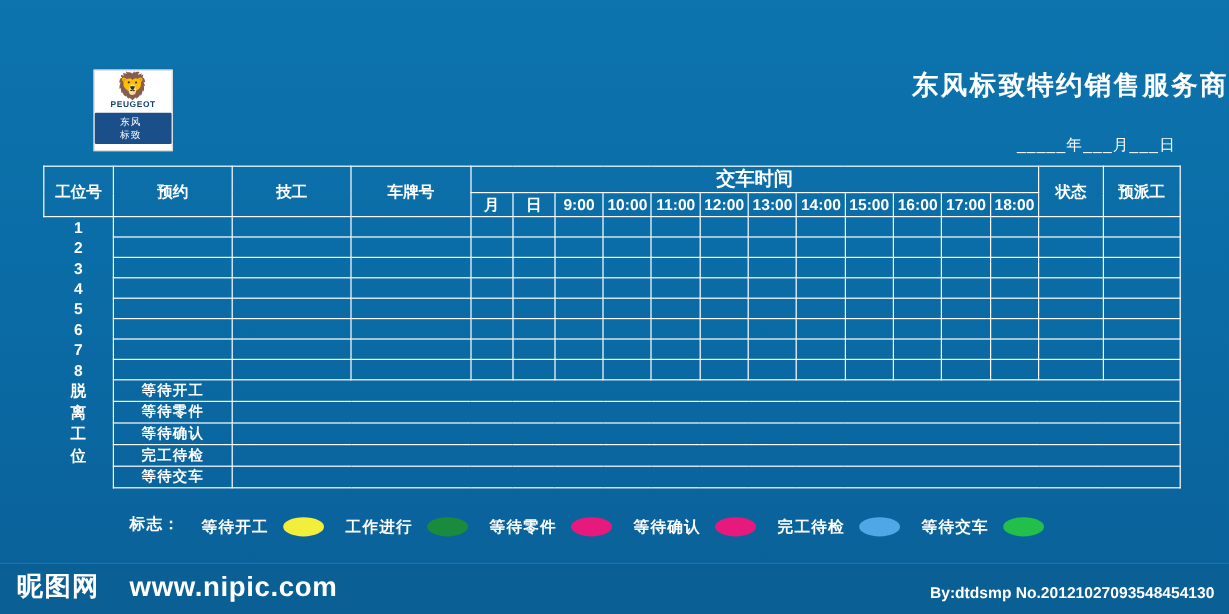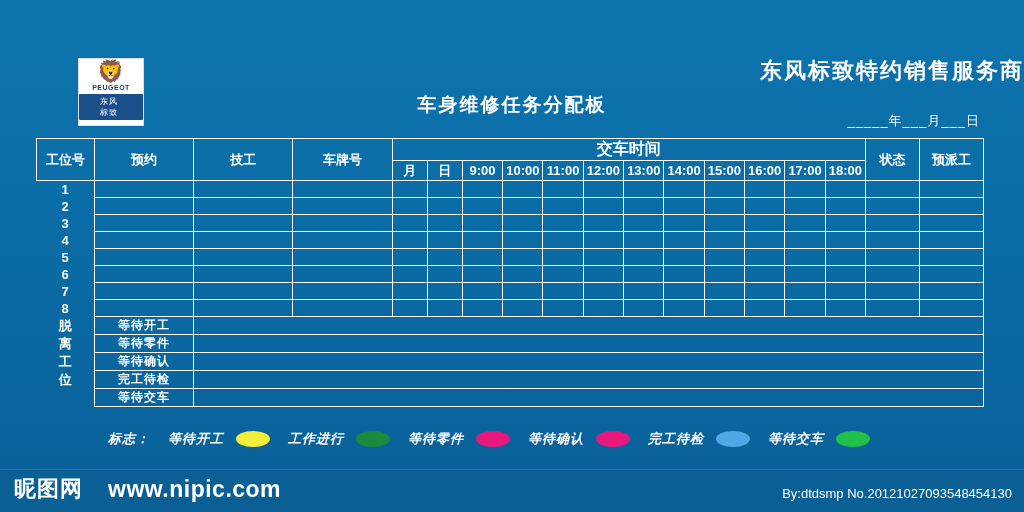--- a/index.html
+++ b/index.html
@@ -56,57 +56,56 @@
   .c-yuyue{width:96px;}
   .c-jigong{width:96px;}
   .c-chepai{width:96px;}
   .c-my{width:34px;}
   .c-hour{width:39px;}
   .c-state{width:52px;}
   .c-assign{width:62px;}
   
   .legend{
     position:absolute;left:36px;right:36px;top:428px;height:22px;
-    display:flex;align-items:center;font-size:13px;font-weight:bold;font-style:italic;
+    display:flex;font-size:13px;font-weight:bold;
   }
   .legend .lbl{margin-left:72px;margin-right:18px;letter-spacing:1px;}
   .legend .item{display:flex;align-items:center;margin-right:6px;white-space:nowrap;}
   .legend .item .txt{letter-spacing:1px;}
   .dot{width:34px;height:16px;border-radius:50%;display:inline-block;margin:0 12px;}
   
   .footbar{
     position:absolute;left:0;right:0;bottom:0;height:42px;
     background:#0a5f95;border-top:1px solid #0e7ab5;
   }
   .brandcn{
     position:absolute;left:14px;bottom:8px;font-size:22px;font-weight:bold;
     letter-spacing:1px;
     text-align:right;
   }
   .brandurl{
     position:absolute;left:108px;bottom:9px;font-size:23px;font-weight:bold;
     letter-spacing:.5px;
   }
   .credit{
-    position:absolute;right:12px;bottom:11px;font-size:13px;font-weight:normal;
+    position:absolute;right:12px;bottom:11px;font-size:13px;font-weight:bold;
   }
 </style>
 </head>
 <body>
 
 <div id="board">
 
   <div class="logo">
     <div class="lion">🦁</div>
     <div class="brand">PEUGEOT</div>
     <div class="cn">东风标致</div>
   </div>
 
   <div class="title1">东风标致特约销售服务商</div>
-  <div class="title2">车身维修任务分配板</div>
   <div class="datefield">_____年___月___日</div>
 
   <div class="tablewrap">
     <table>
       <colgroup>
         <col class="idxcol">
           <col class="c-yuyue">
           <col class="c-jigong">
           <col class="c-chepai">
         <col class="c-my">

